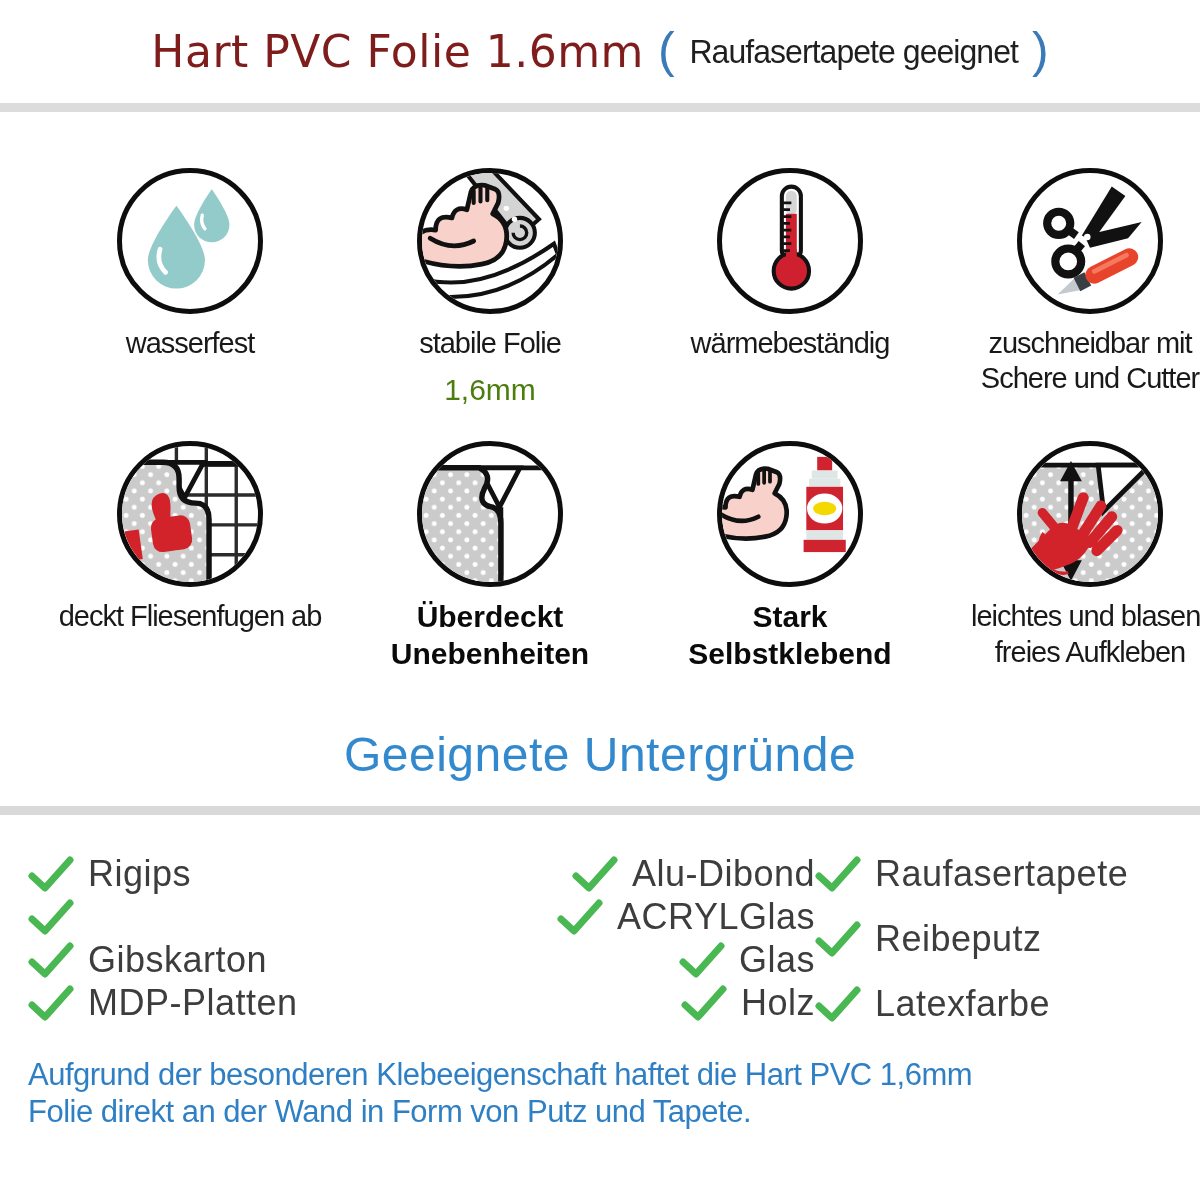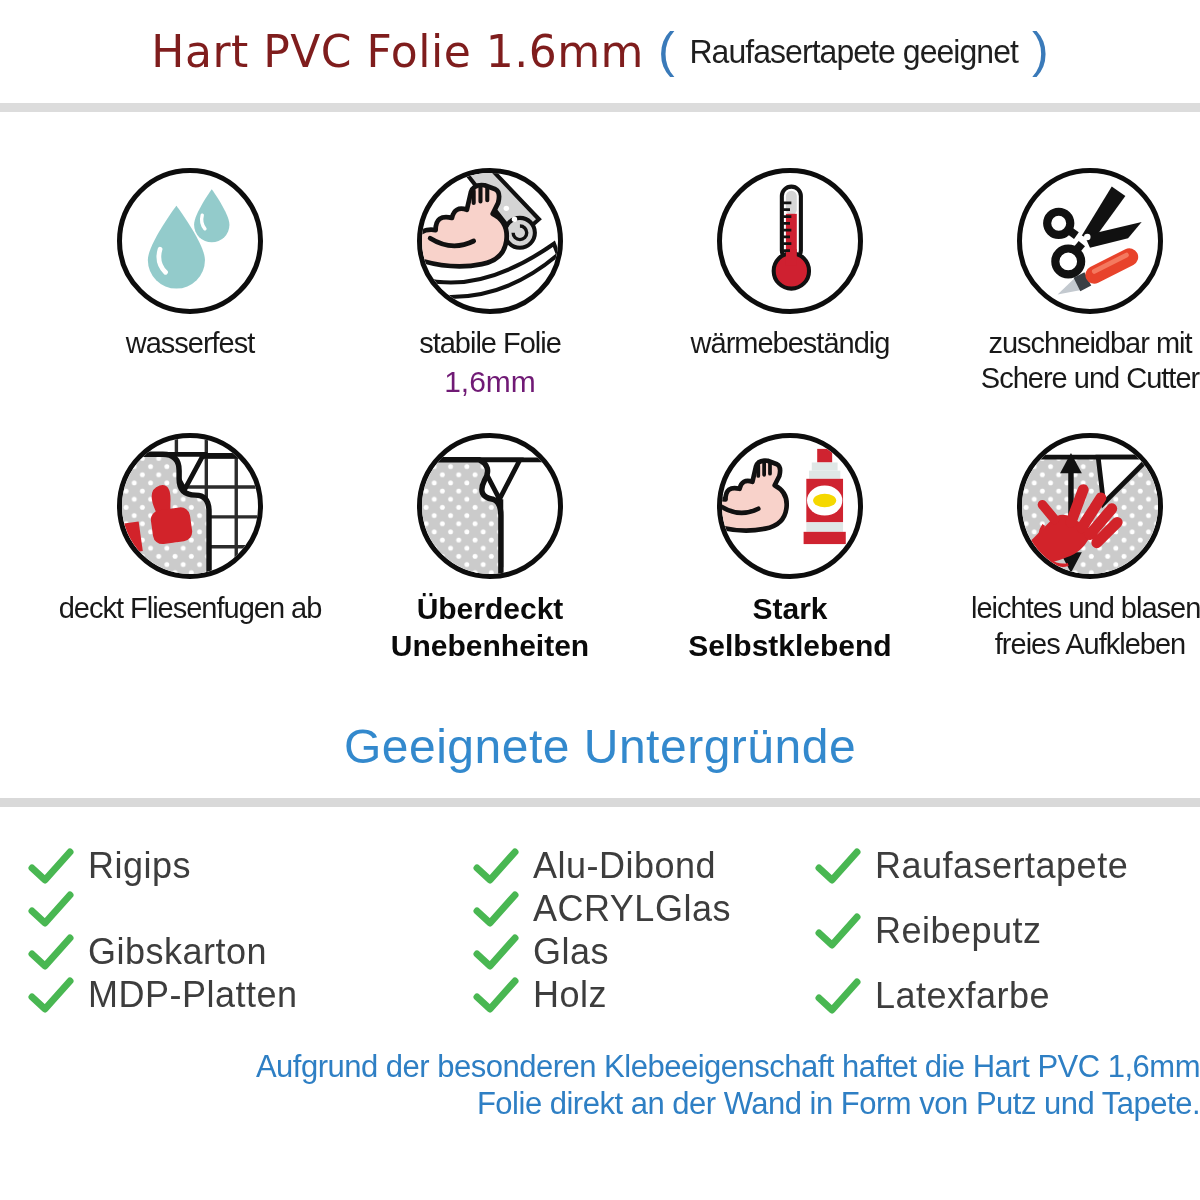--- a/index.html
+++ b/index.html
@@ -17,34 +17,34 @@
   .divider{height:9px;background:#dcdcdc;}
   
   .features{display:grid;grid-template-columns:repeat(4,300px);row-gap:34px;margin-top:56px;padding-left:40px;}
   .feature{display:flex;flex-direction:column;align-items:center;}
   .circle{width:146px;height:146px;box-sizing:border-box;border:5px solid #0d0d0d;border-radius:50%;
           overflow:hidden;background:#fff;flex:0 0 auto;}
   .circle svg{display:block;}
   .f-label{margin-top:12px;font-size:29px;line-height:1.22;color:#191919;letter-spacing:-1px;
            text-align:center;white-space:pre-line;}
   .f-label.bold{font-family:Liberation Sans, sans-serif;font-size:30px;font-weight:600;color:#0a0a0a;letter-spacing:0;}
-  .f-sub{margin-top:4px;font-size:30px;color:#701a75;letter-spacing:0;}
+  .f-sub{margin-top:12px;font-size:30px;color:#4d7c0f;letter-spacing:0;}
   
   .sub-head{margin:54px 0 0;text-align:center;font-size:48px;font-weight:400;color:#3389cd;letter-spacing:.5px;}
   .divider2{height:9px;background:#d9d9d9;margin-top:24px;}
   .substrates{display:flex;margin-top:38px;padding-left:28px;}
   .s-col{display:flex;flex-direction:column;}
   .s-col.c1{width:445px;}
-  .s-col.c2{width:342px;}
+  .s-col.c2{width:342px;align-items:flex-end;}
   .s-col.c3{flex:1;gap:22px;}
   .s-item{display:flex;align-items:center;height:43px;}
   .check{width:46px;height:36px;flex:0 0 auto;margin-right:14px;}
   .s-label{font-size:36px;color:#3d3d3d;letter-spacing:.5px;}
   
-  .footnote{margin-top:30px;text-align:right;font-size:31px;line-height:1.22;color:#2e7fc4;letter-spacing:-.5px;}
+  .footnote{margin-top:30px;text-align:left;font-size:31px;line-height:1.22;color:#2e7fc4;letter-spacing:-.5px;margin-left:28px;}
 </style>
 </head>
 <body>
 
 <div class="header">
   <div class="title">
     <span class="t-main">Hart PVC Folie 1.6mm</span>
     <span class="t-paren">(</span>
     <span class="t-sub">Raufasertapete geeignet</span>
     <span class="t-paren">)</span>

